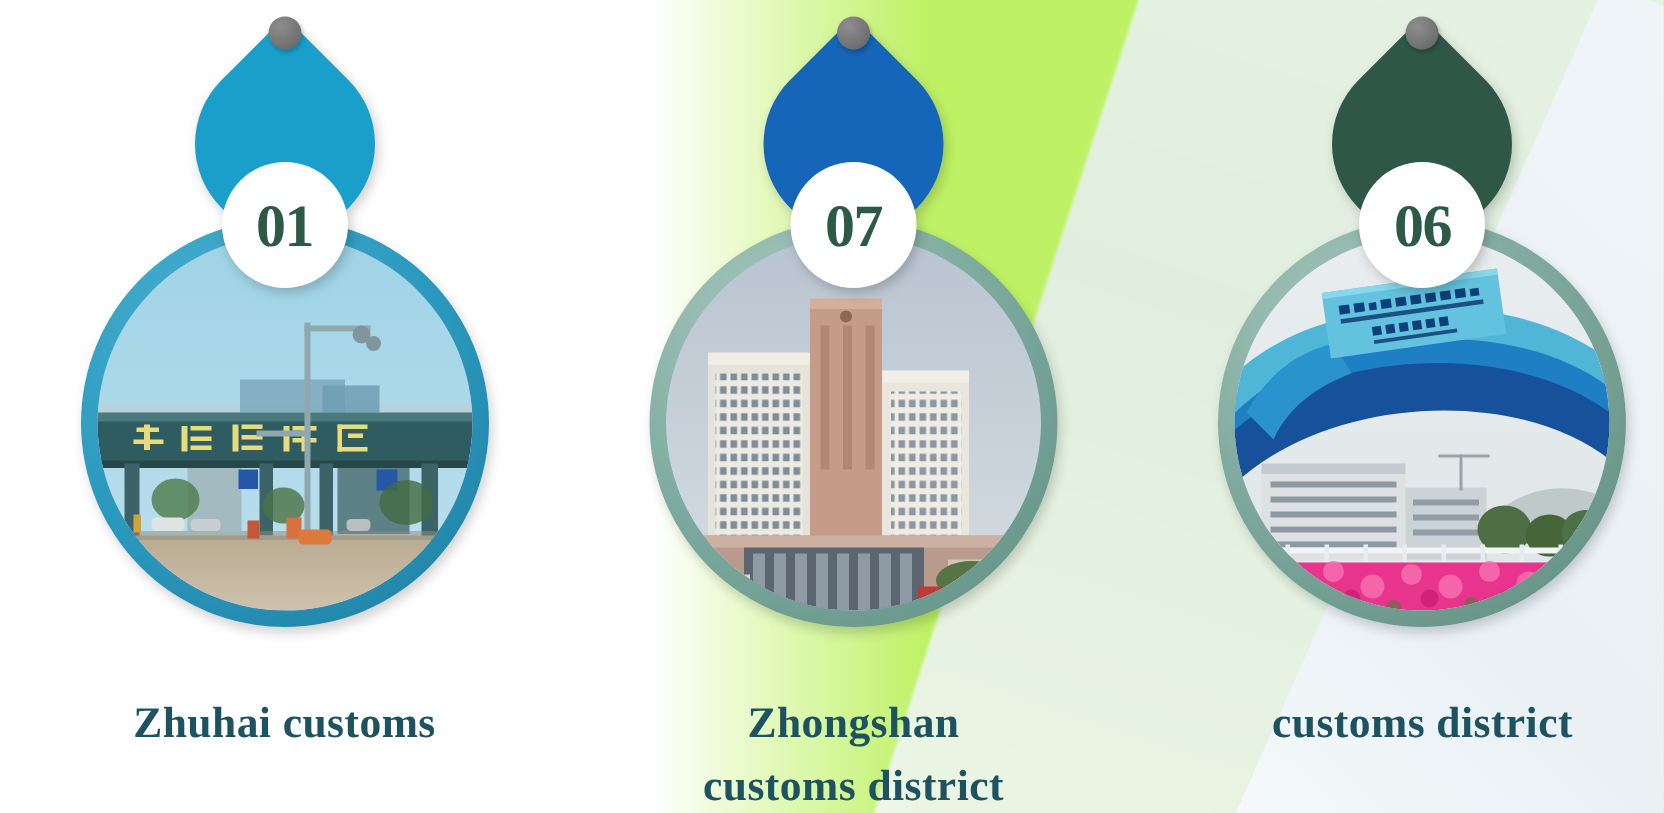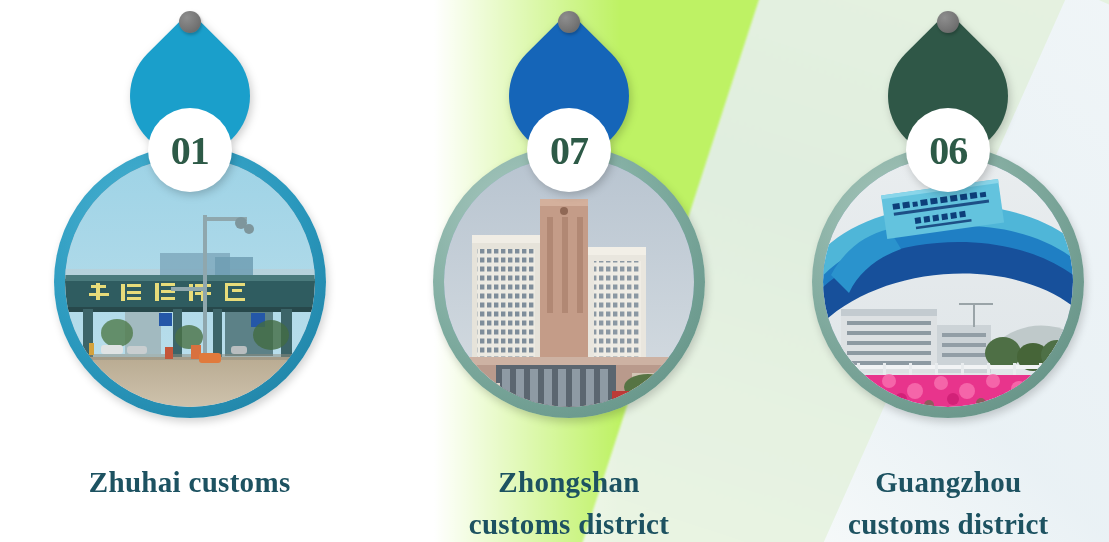--- a/index.html
+++ b/index.html
@@ -417,19 +417,18 @@
                   <circle cx="106" cy="248" r="5"></circle>
                   <circle cx="158" cy="246" r="5"></circle>
                 <circle cx="208" cy="248" r="5"></circle>
               </g>
             </g>
           </svg>
         </div>
       </div>
 
       <div class="caption">
-        <span>Guangzhou</span>
         <span class="l2">customs district</span>
       </div>
     </div>
 
   </div>
 </div>
 
 </body></html>

